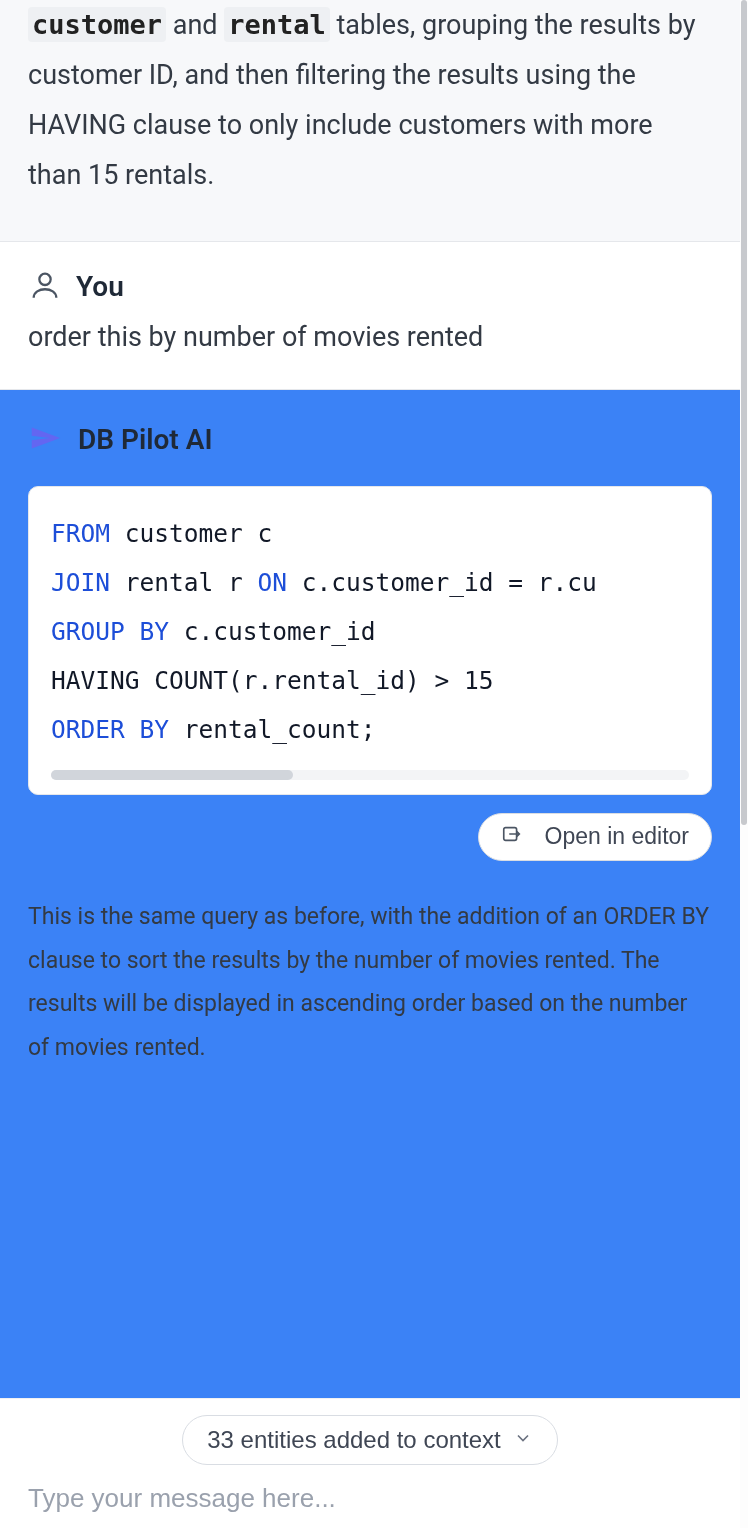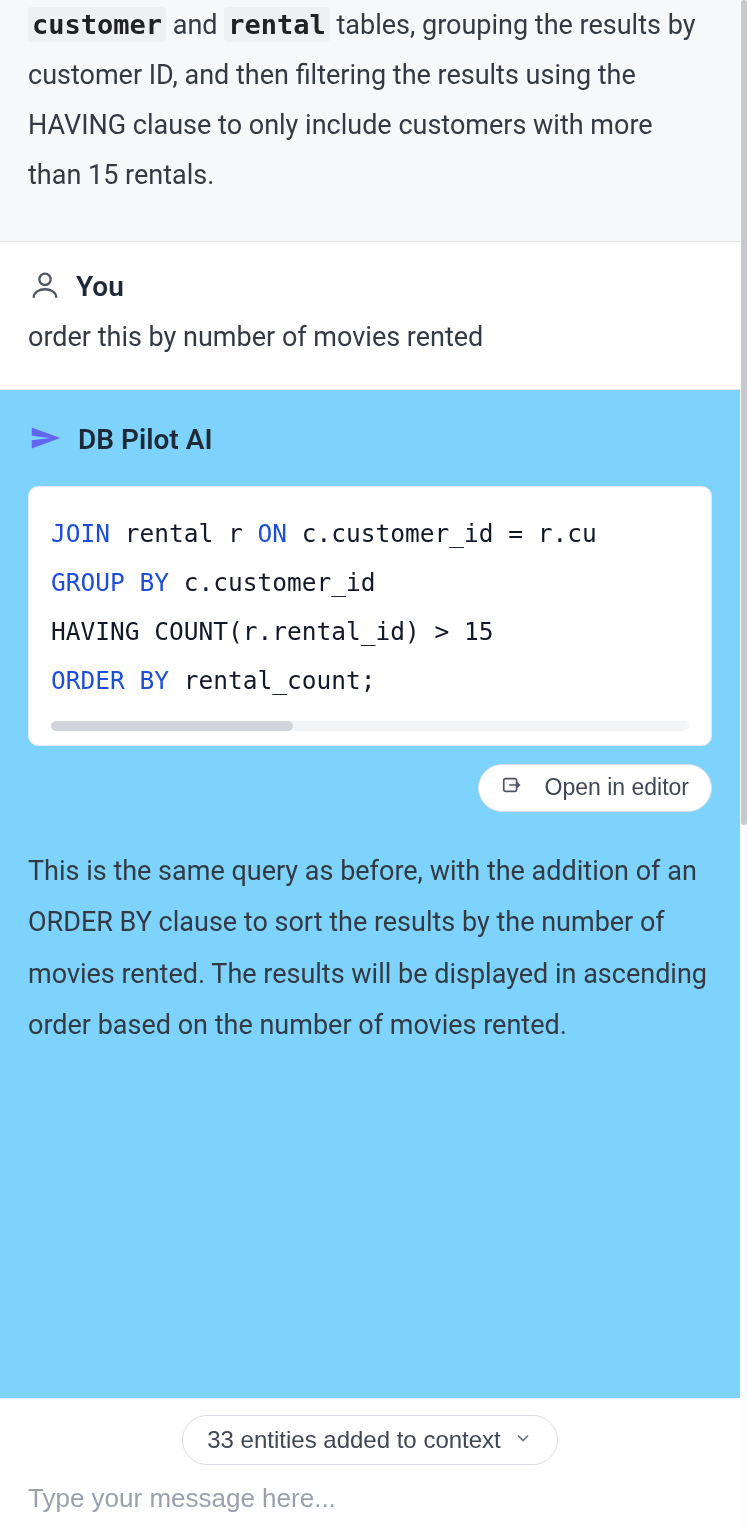--- a/index.html
+++ b/index.html
@@ -78,21 +78,21 @@
   color: #1f2937;
 }
 .msg-user .content {
   font-size: 27px;
   line-height: 1.6;
   color: #333a44;
 }
 
 
 .msg-ai {
-  background: #7dd3fc;
+  background: #3b82f6;
   padding: 30px 28px 20px 28px;
   flex: 1;
 }
 .ai-header {
   display: flex;
   align-items: center;
   gap: 14px;
   margin-bottom: 26px;
 }
 .plane-icon svg { width: 36px; height: 36px; }
@@ -154,21 +154,21 @@
   padding: 9px 22px;
   font-size: 23px;
   color: #3f4654;
   font-weight: 500;
   cursor: pointer;
 }
 .pill-btn svg { width: 22px; height: 22px; }
 
 .ai-explain {
   margin-top: 34px;
-  font-size: 27px;
+  font-size: 23px;
   line-height: 1.9;
   color: #333a44;
 }
 
 
 .bottom {
   position: absolute;
   bottom: 0;
   left: 0;
   width: 740px;
@@ -236,20 +236,21 @@
       <span class="plane-icon">
         <svg viewBox="0 0 24 24" fill="#6366f1">
           <path d="M2.5 19l19-7-19-7v5.5l12 1.5-12 1.5z"></path>
         </svg>
       </span>
       <span class="sender">DB Pilot AI</span>
     </div>
 
     <div class="code-wrap">
       <div class="code-block">
+        <div><span class="kw">FROM</span><span> customer c</span></div>
         <div><span class="kw">JOIN</span><span> rental r </span><span class="kw">ON</span><span> c.customer_id = r.cu</span></div>
         <div><span class="kw">GROUP BY</span><span> c.customer_id</span></div>
         <div><span>HAVING COUNT(r.rental_id) &gt; 15</span></div>
         <div><span class="kw">ORDER BY</span><span> rental_count;</span></div>
       </div>
       <div class="h-scroll-track">
         <div class="h-scroll-thumb"></div>
       </div>
     </div>
 

